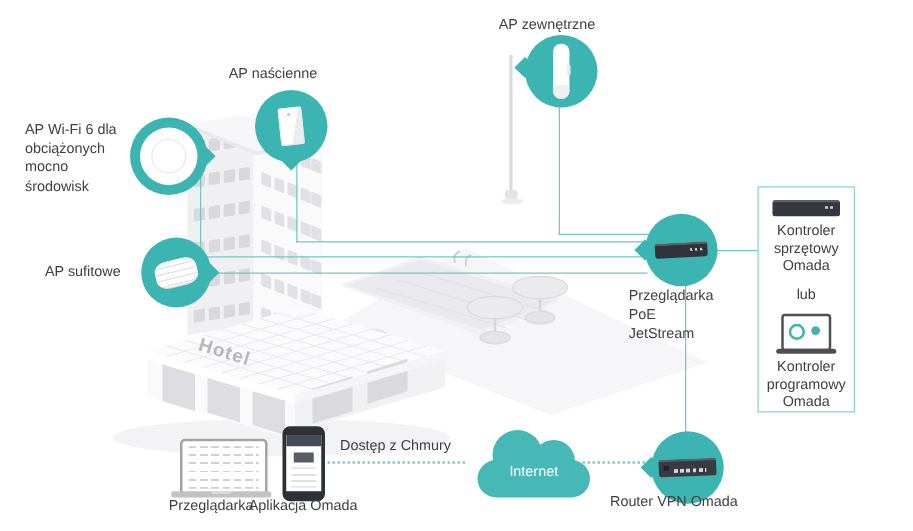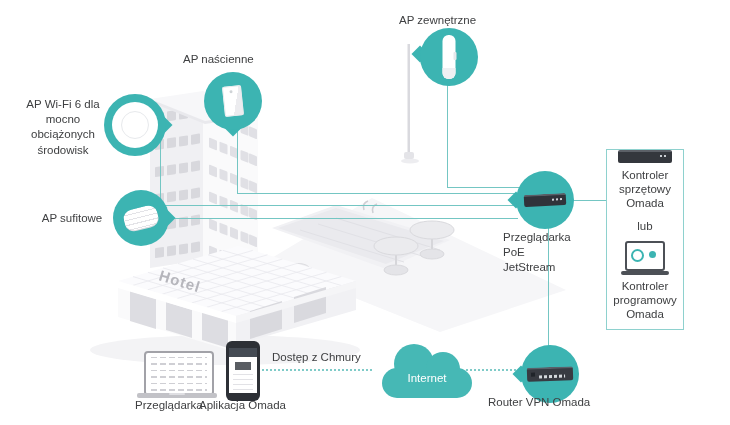--- a/index.html
+++ b/index.html
@@ -9,21 +9,21 @@
   #art{position:absolute;left:0;top:0;z-index:0;}
   
   .hline,.vline{position:absolute;background:#74c6c3;z-index:1;}
   .hline{height:1px;} .vline{width:1px;}
   .dotted{position:absolute;border-top:2px dotted #7fcbc8;z-index:1;}
   
   .bubble{position:absolute;border-radius:50%;background:#3cb4b2;z-index:3;}
   .tail{position:absolute;width:12px;height:12px;background:#3cb4b2;transform:rotate(45deg);z-index:2;}
   
   .lbl{position:absolute;font-size:11.5px;line-height:1.32;color:#3f4042;z-index:4;}
-  .tc{} .tr{text-align:center;}
+  .tc{} .tr{text-align:left;}
   .lbl .ln{display:block;}
   
   .dev{position:absolute;left:50%;top:50%;transform:translate(-50%,-50%);}
   .wifi6-disc{width:46px;height:46px;background:#fff;border-radius:50%;}
   .wifi6-disc:after{content:"";position:absolute;left:9px;top:9px;width:26px;height:26px;
       border:1px solid #e7e9ec;border-radius:50%;}
   .wall-ap{width:19px;height:30px;border-radius:2px;transform:translate(-50%,-50%) rotate(-6deg);
       background:linear-gradient(105deg,#ffffff 62%,#ececef 62%);box-shadow:0 0 0 1px #e7e9ec inset;}
   .wall-ap:before{content:"";position:absolute;left:7px;top:4px;width:3px;height:3px;border-radius:50%;background:#cfd3d6;}
   .ceil-ap{width:34px;height:21px;border-radius:10px/8px;background:#fff;transform:translate(-50%,-50%) rotate(-14deg);
@@ -36,21 +36,21 @@
       transform:translate(-50%,-50%) rotate(-3deg);}
   .sw-dev:after{content:"";position:absolute;right:4px;top:3px;width:10px;height:2px;
       background:repeating-linear-gradient(to right,#ced2d7 0 2px,rgba(0,0,0,0) 2px 4px);}
   .rt-dev{width:46px;height:12px;background:#383b42;border-radius:2px;border-top:2px solid #596069;
       transform:translate(-50%,-50%) rotate(-2deg);}
   .rt-dev:after{content:"";position:absolute;left:12px;bottom:3px;width:26px;height:3px;
       background:repeating-linear-gradient(to right,#d4d8dc 0 3px,rgba(0,0,0,0) 3px 5px);}
   .rt-dev:before{content:"";position:absolute;left:4px;top:3px;width:4px;height:4px;background:#20242a;}
   
   #ctrl-box{position:absolute;left:606px;top:149px;width:78px;height:181px;border:1px solid #8ed1ce;
-      background:#fff;z-index:4;display:flex;flex-direction:column;align-items:center;box-sizing:border-box;}
+      background:#fff;z-index:4;display:flex;flex-direction:column;align-items:center;box-sizing:border-box;padding-top:10px;}
   #ctrl-box .lbl2{font-size:11.5px;line-height:14px;color:#3f4042;text-align:center;}
   .hwc{position:relative;width:54px;height:11px;background:#34373d;border-radius:2px;border-top:2px solid #5c6067;margin-bottom:5px;}
   .hwc:after{content:"";position:absolute;right:4px;top:3px;width:8px;height:2px;
       background:repeating-linear-gradient(to right,#c9cdd2 0 2px,rgba(0,0,0,0) 2px 4px);}
   .swc{position:relative;width:48px;height:34px;margin:8px 0 4px;}
   .swc .scr{position:absolute;left:4px;top:0;width:36px;height:26px;border:2px solid #4c5056;border-radius:3px;background:#fff;}
   .swc .ring{position:absolute;left:10px;top:8px;width:9px;height:9px;border:2px solid #3cb4b2;border-radius:50%;}
   .swc .dot{position:absolute;left:28px;top:10px;width:7px;height:7px;background:#3cb4b2;border-radius:50%;}
   .swc .base{position:absolute;left:0;bottom:0;width:48px;height:4px;background:#4c5056;border-radius:2px;}
   
@@ -248,22 +248,22 @@
 
   <div class="tail" style="left:515px;top:368px;"></div>
   <div class="bubble" style="left:521px;top:345px;width:58px;height:58px;">
     <div class="dev rt-dev"></div>
   </div>
 
   <div class="lbl tc" style="left:183px;top:52px;width:100px;">AP naścienne</div>
   <div class="lbl tc" style="left:399px;top:13px;width:100px;">AP zewnętrzne</div>
   <div class="lbl tr" style="left:20px;top:97px;width:86px;">
     <span class="ln">AP Wi-Fi 6 dla</span>
+    <span class="ln">obciążonych</span>
     <span class="ln">mocno</span>
-    <span class="ln">obciążonych</span>
     <span class="ln">środowisk</span>
   </div>
   <div class="lbl tr" style="left:36px;top:211px;width:72px;">AP sufitowe</div>
   <div class="lbl tc" style="left:503px;top:230px;width:84px;">
     <span class="ln">Przeglądarka</span>
     <span class="ln">PoE</span>
     <span class="ln">JetStream</span>
   </div>
   <div class="lbl tc" style="left:272px;top:350px;width:100px;">Dostęp z Chmury</div>
   <div class="lbl tc" style="left:488px;top:395px;width:124px;">Router VPN Omada</div>

